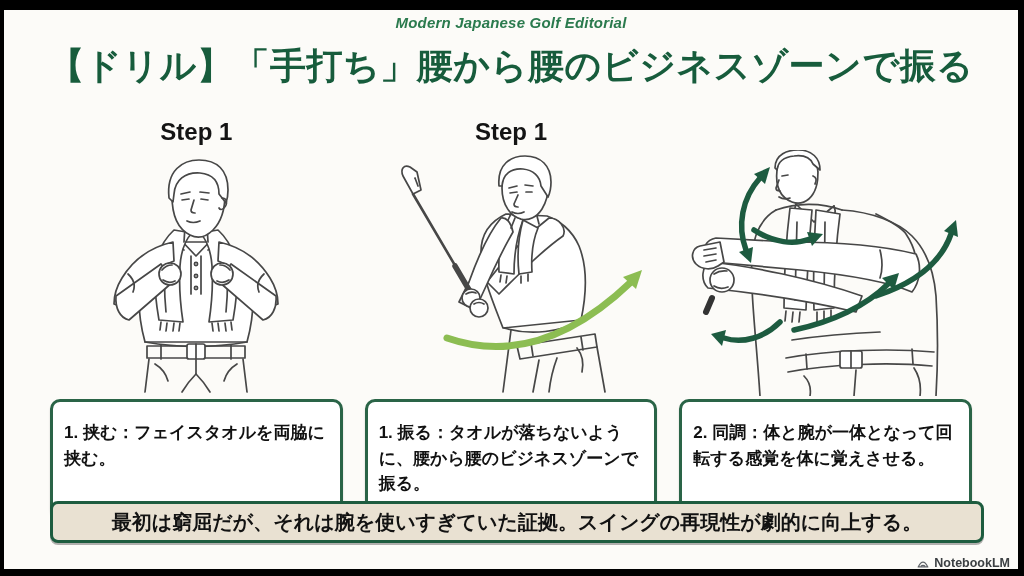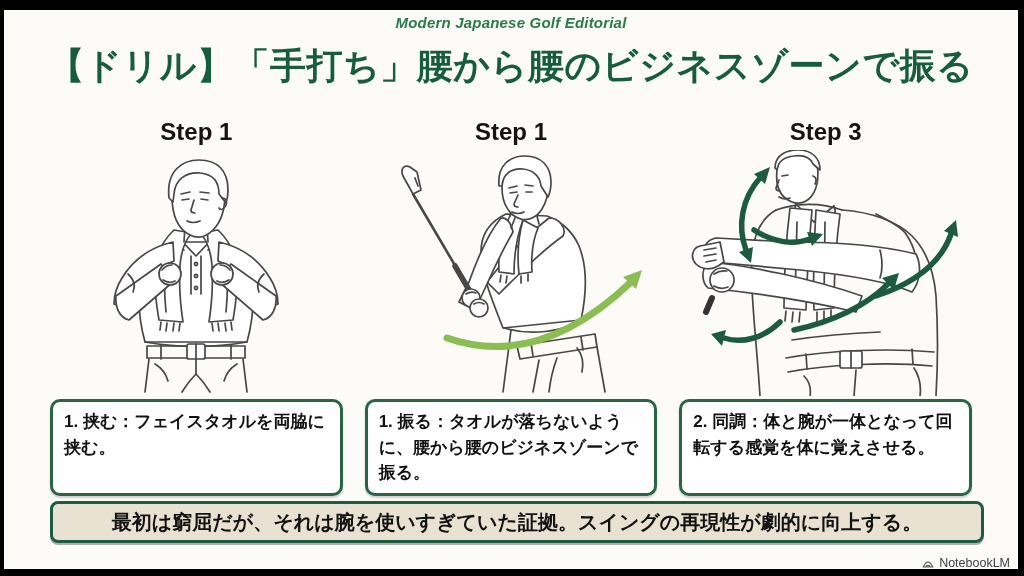--- a/index.html
+++ b/index.html
@@ -13,46 +13,45 @@
            font-size:36px; font-weight:900; color:#175c3c; letter-spacing:.5px; }
 
   .row { position:absolute; left:46px; right:46px; display:grid;
          grid-template-columns:repeat(3,1fr); gap:22px; }
   .row-labels { top:108px; }
   .step-label { text-align:center; font-size:24px; font-weight:800; color:#141414; }
   .row-illus { top:140px; height:248px; }
   .illus { display:flex; justify-content:center; align-items:flex-start; overflow:hidden; }
   .row-captions { top:389px; }
   .caption-box { background:#fff; border:3px solid #2a6447; border-radius:10px;
-                 padding:7px 11px; font-size:17px; font-weight:700; color:#111;
+                 padding:18px 11px; font-size:17px; font-weight:700; color:#111;
                  line-height:1.5; min-height:72px; box-shadow:0 2px 2px rgba(0,0,0,.18); }
 
   .banner { position:absolute; left:46px; right:34px; top:491px; height:42px;
             background:#e9e1d2; border:3px solid #1d5c3f; border-radius:8px;
             display:flex; align-items:center; justify-content:center;
             font-size:20px; font-weight:800; color:#121212;
             box-shadow:0 2px 0 rgba(0,0,0,.3); }
 
   .watermark { position:absolute; right:8px; top:546px; display:flex; align-items:center;
-               gap:4px; font-size:12.5px; font-weight:400; color:#3c4043; }
+               gap:4px; font-size:12.5px; font-weight:700; color:#3c4043; }
 
   svg.lineart { display:block; }
 </style>
 </head>
 <body>
 
 <div class="stage">
 
   <div class="brand">Modern Japanese Golf Editorial</div>
   <div class="title">【ドリル】「手打ち」腰から腰のビジネスゾーンで振る</div>
 
   <div class="row row-labels">
     <div class="step-label">Step 1</div>
     <div class="step-label">Step 1</div>
-    <div class="step-label">Step 3</div>
   </div>
 
   <div class="row row-illus">
 
     <div class="illus">
       <svg class="lineart" width="250" height="244" viewBox="0 0 250 244">
         <g stroke="#474747" stroke-width="1.7" fill="none" stroke-linecap="round" stroke-linejoin="round">
 
           <path fill="#fff" d="M101,92 C84,98 74,108 70,122 C66,146 68,170 74,192 L176,192 C182,170 184,146 180,122 C176,108 166,98 149,92 Z"></path>
           <path d="M74,192 Q125,201 176,192"></path>

